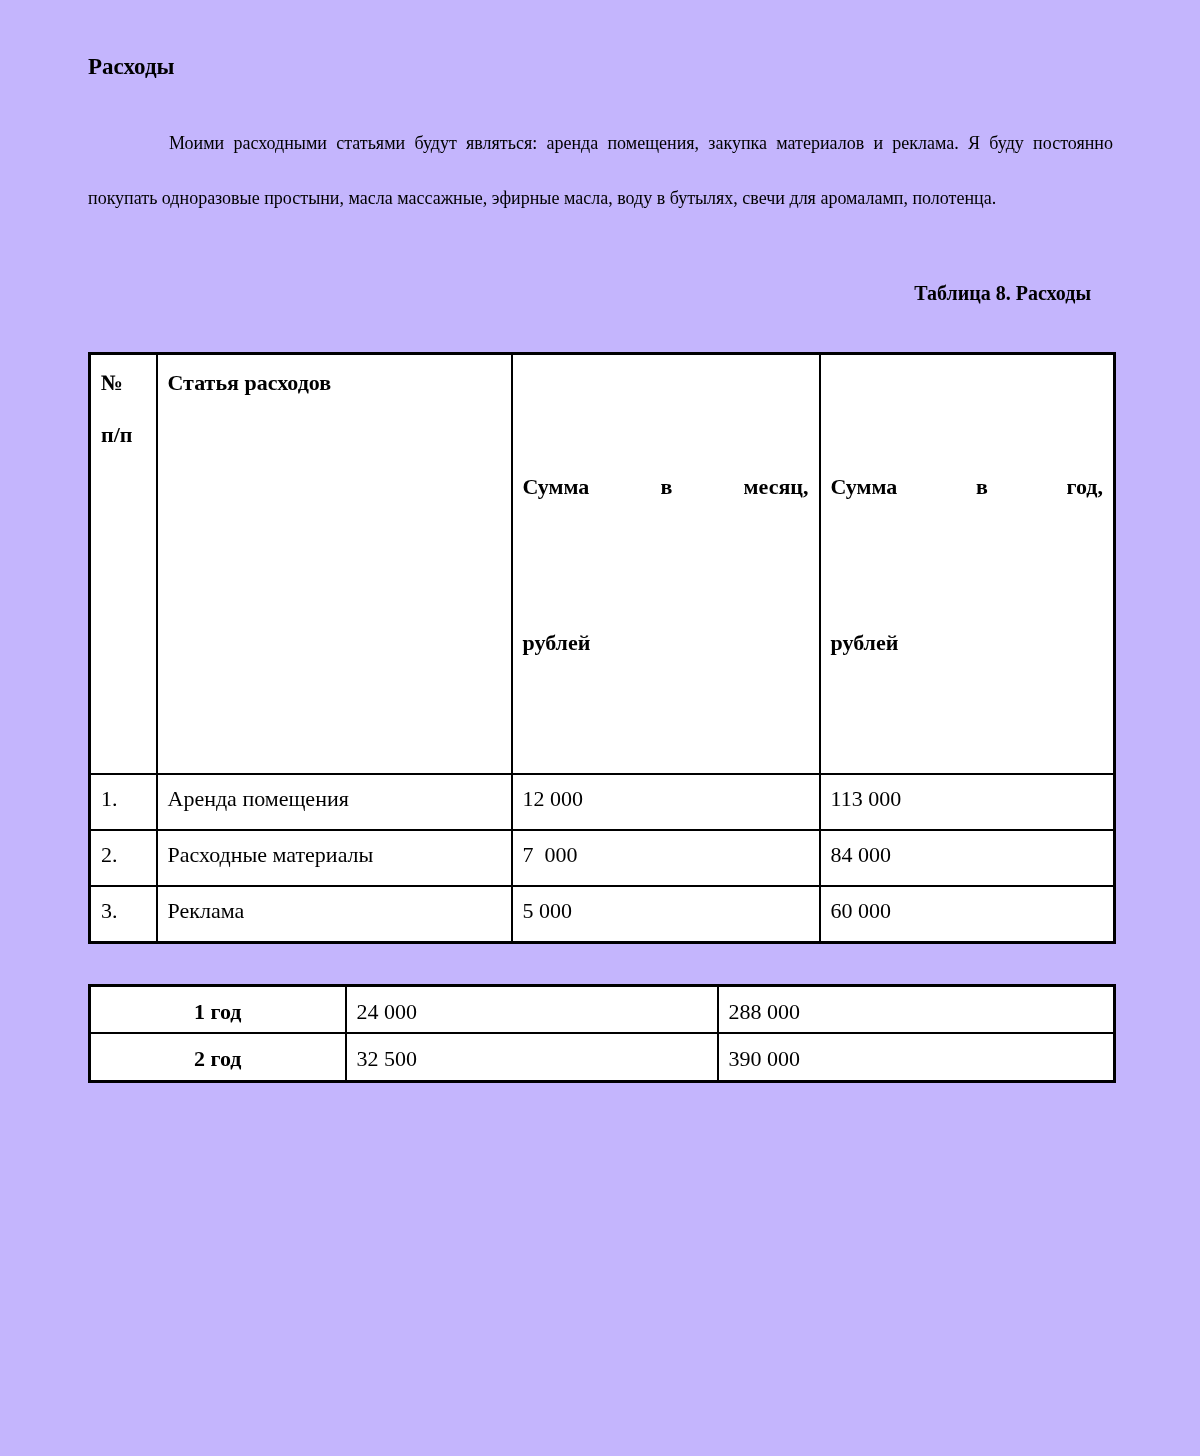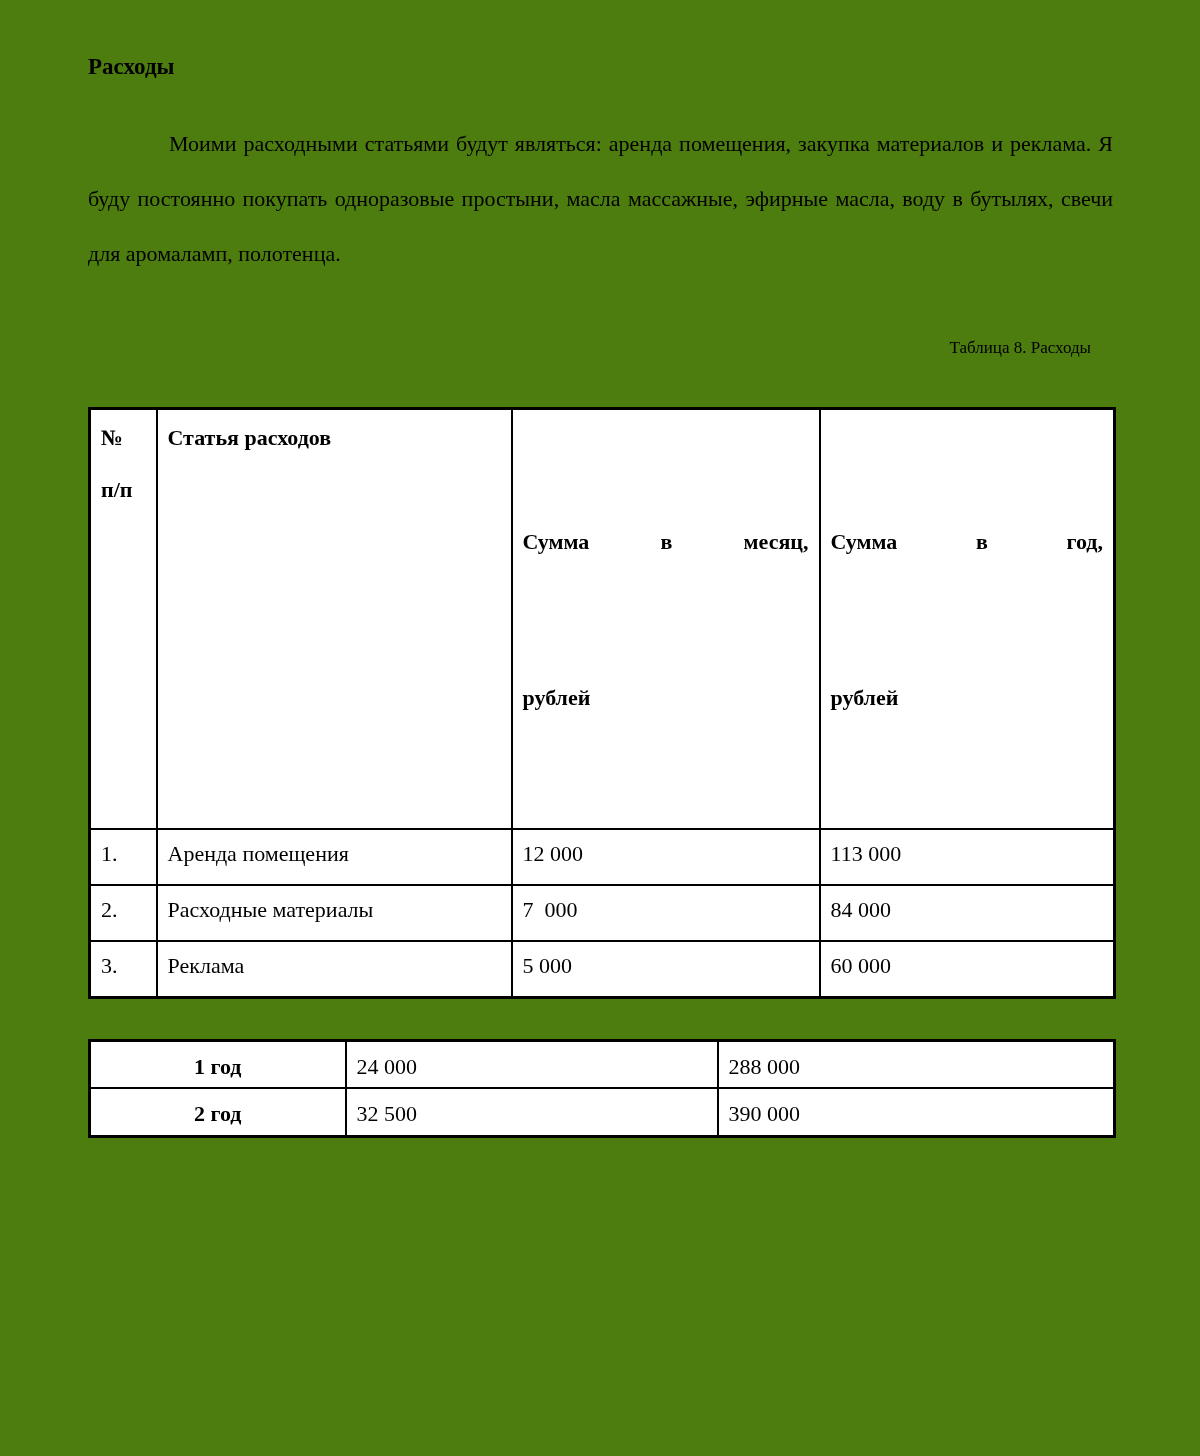--- a/index.html
+++ b/index.html
@@ -8,37 +8,37 @@
     width: 1200px;
     height: 1456px;
     font-family: "Liberation Serif", serif;
     color: #000000;
     overflow: hidden;
   }
   .page {
     width: 1200px;
     height: 1456px;
     padding: 52px 87px 0 88px;
-    background: #4d7c0f;
+    background: #c4b5fd;
   }
   .doc-heading {
     font-size: 23px;
     font-weight: bold;
     line-height: 29px;
   }
   .body-par {
     margin-top: 35px;
-    font-size: 22px;
+    font-size: 18px;
     line-height: 55px;
     text-align: justify;
     text-indent: 81px;
   }
   .table-caption {
-    font-size: 17px;
-    font-weight: normal;
+    font-size: 20px;
+    font-weight: bold;
     line-height: 28px;
     text-align: right;
     padding-right: 22px;
   }
   .caption-8 { margin-top: 53px; }
   .caption-9 { margin-top: 46px; }
 
   table {
     border-collapse: collapse;
     table-layout: fixed;

